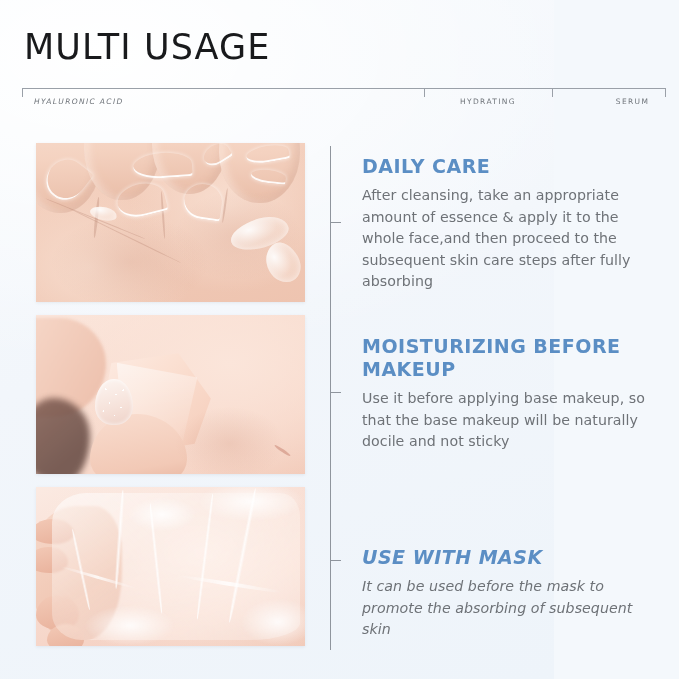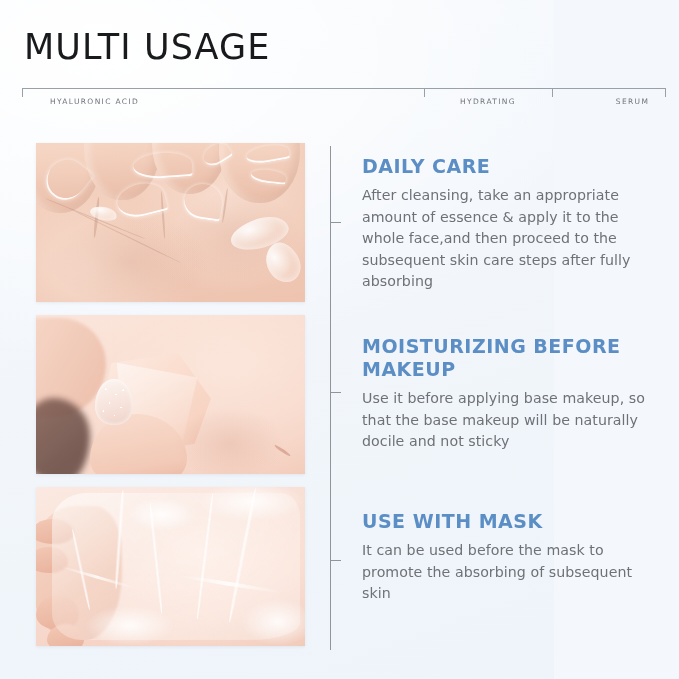--- a/index.html
+++ b/index.html
@@ -252,21 +252,21 @@
   }
 
   
   .text-block {
     position: absolute;
     left: 362px;
     width: 296px;
   }
   #block-1 { top: 155px; }
   #block-2 { top: 335px; }
-  #block-3 { top: 510px; }
+  #block-3 { top: 546px; font-style: italic; }
 
   .block-heading {
     font-size: 19px;
     line-height: 23px;
     letter-spacing: 0.5px;
     font-weight: 700;
     color: #5b8ec4;
     font-family: "DejaVu Sans", sans-serif;
     margin: 0 0 7px 0;
   }
@@ -286,21 +286,21 @@
 
   <div class="page-title">MULTI USAGE</div>
 
   <div class="keyword-rail">
     <div class="rail-line"></div>
     <div class="rail-tick" style="left:0px;"></div>
     <div class="rail-tick" style="left:402px;"></div>
     <div class="rail-tick" style="left:530px;"></div>
     <div class="rail-tick" style="left:643px;"></div>
 
-    <div class="rail-label" style="left:28px;">HYALURONIC ACID</div>
+    <div class="rail-label" style="left:12px;font-style:italic;">HYALURONIC ACID</div>
     <div class="rail-label centered" style="left:402px; width:128px;">HYDRATING</div>
     <div class="rail-label centered" style="left:554px; width:113px;">SERUM</div>
   </div>
 
   <div class="photo" id="photo-1">
     <div class="photo-inner">
       <div class="p1-base"></div>
 
       <div class="finger" style="left:-6%;  top:-34%; width:30%; height:78%;"></div>
       <div class="finger" style="left:18%;  top:-40%; width:28%; height:76%;"></div>

